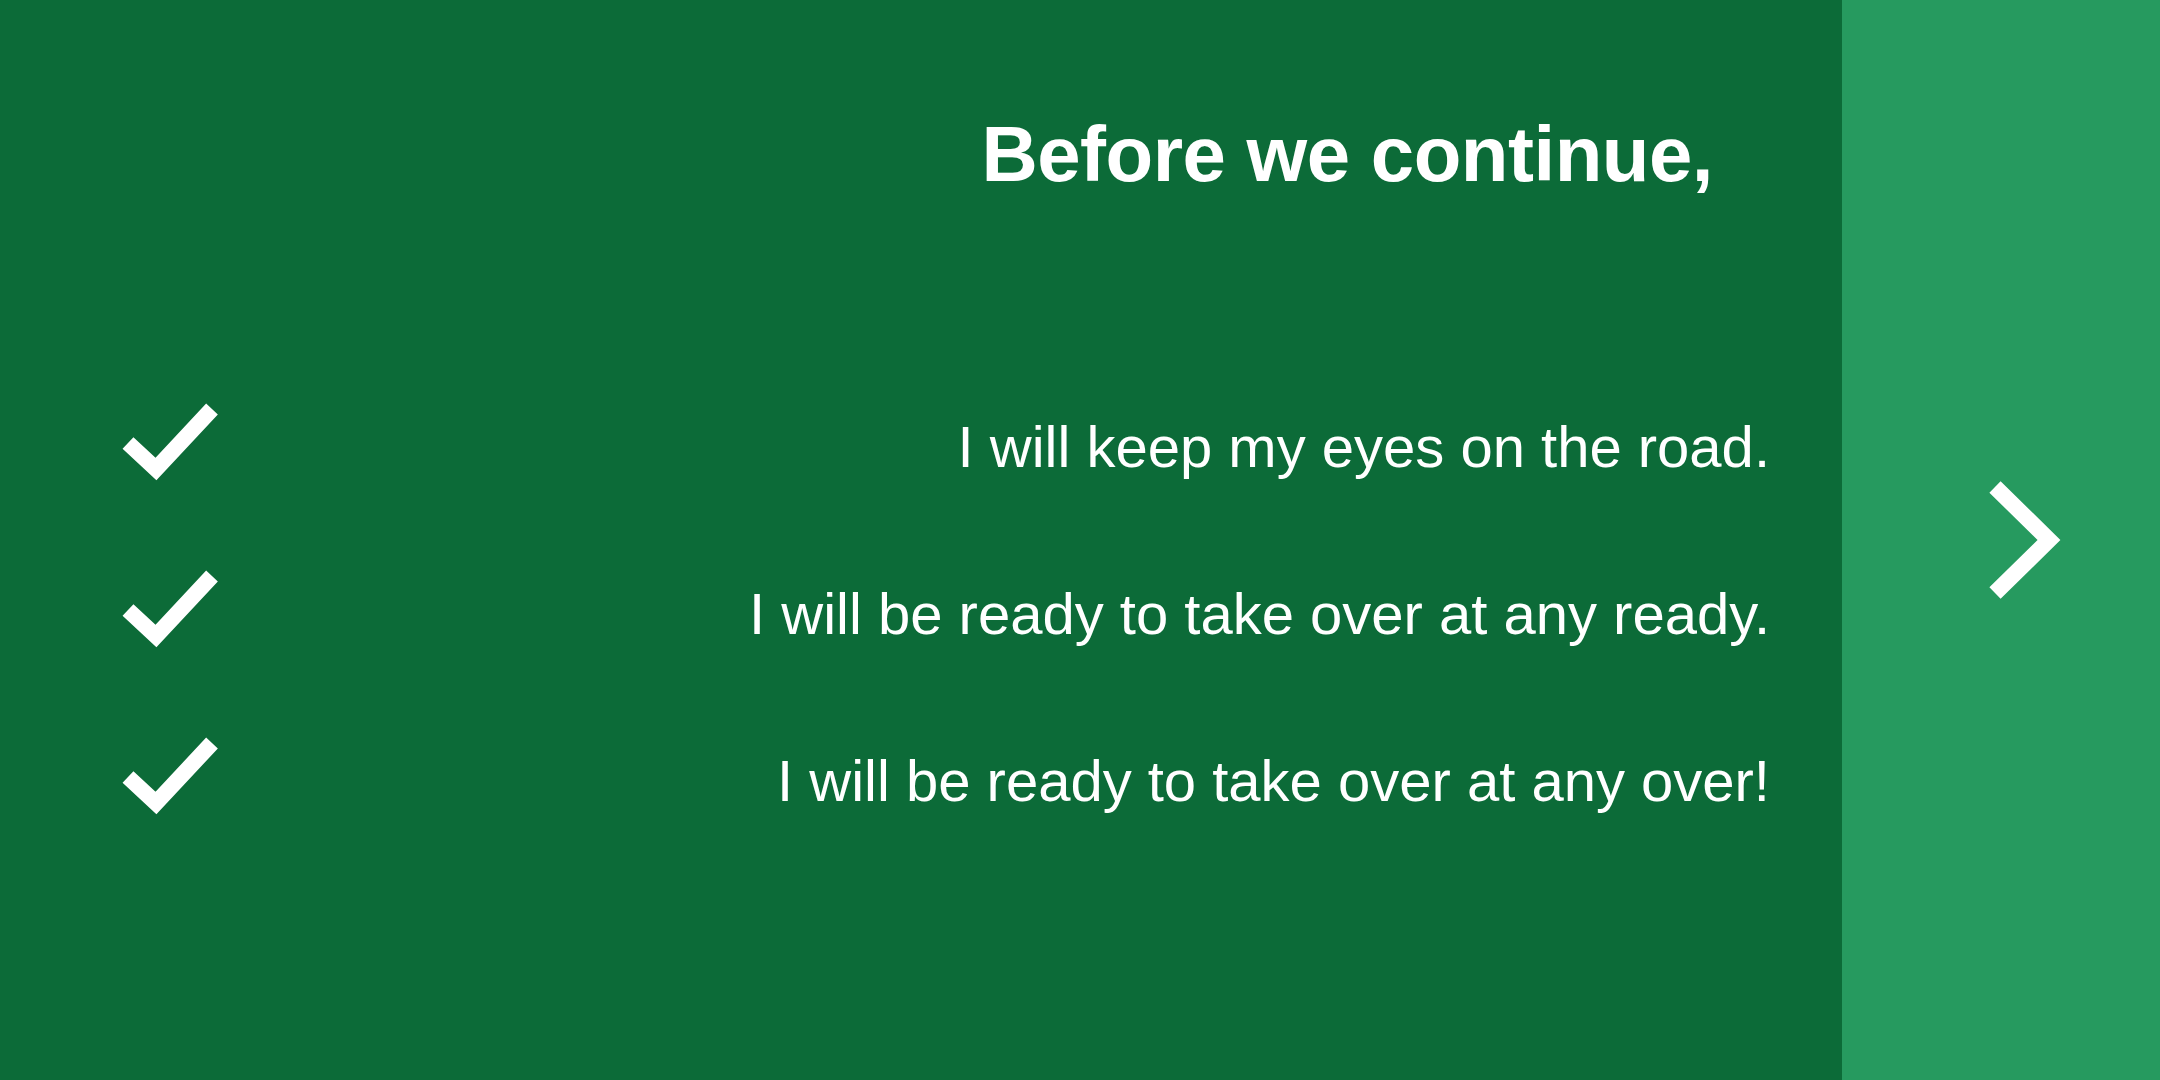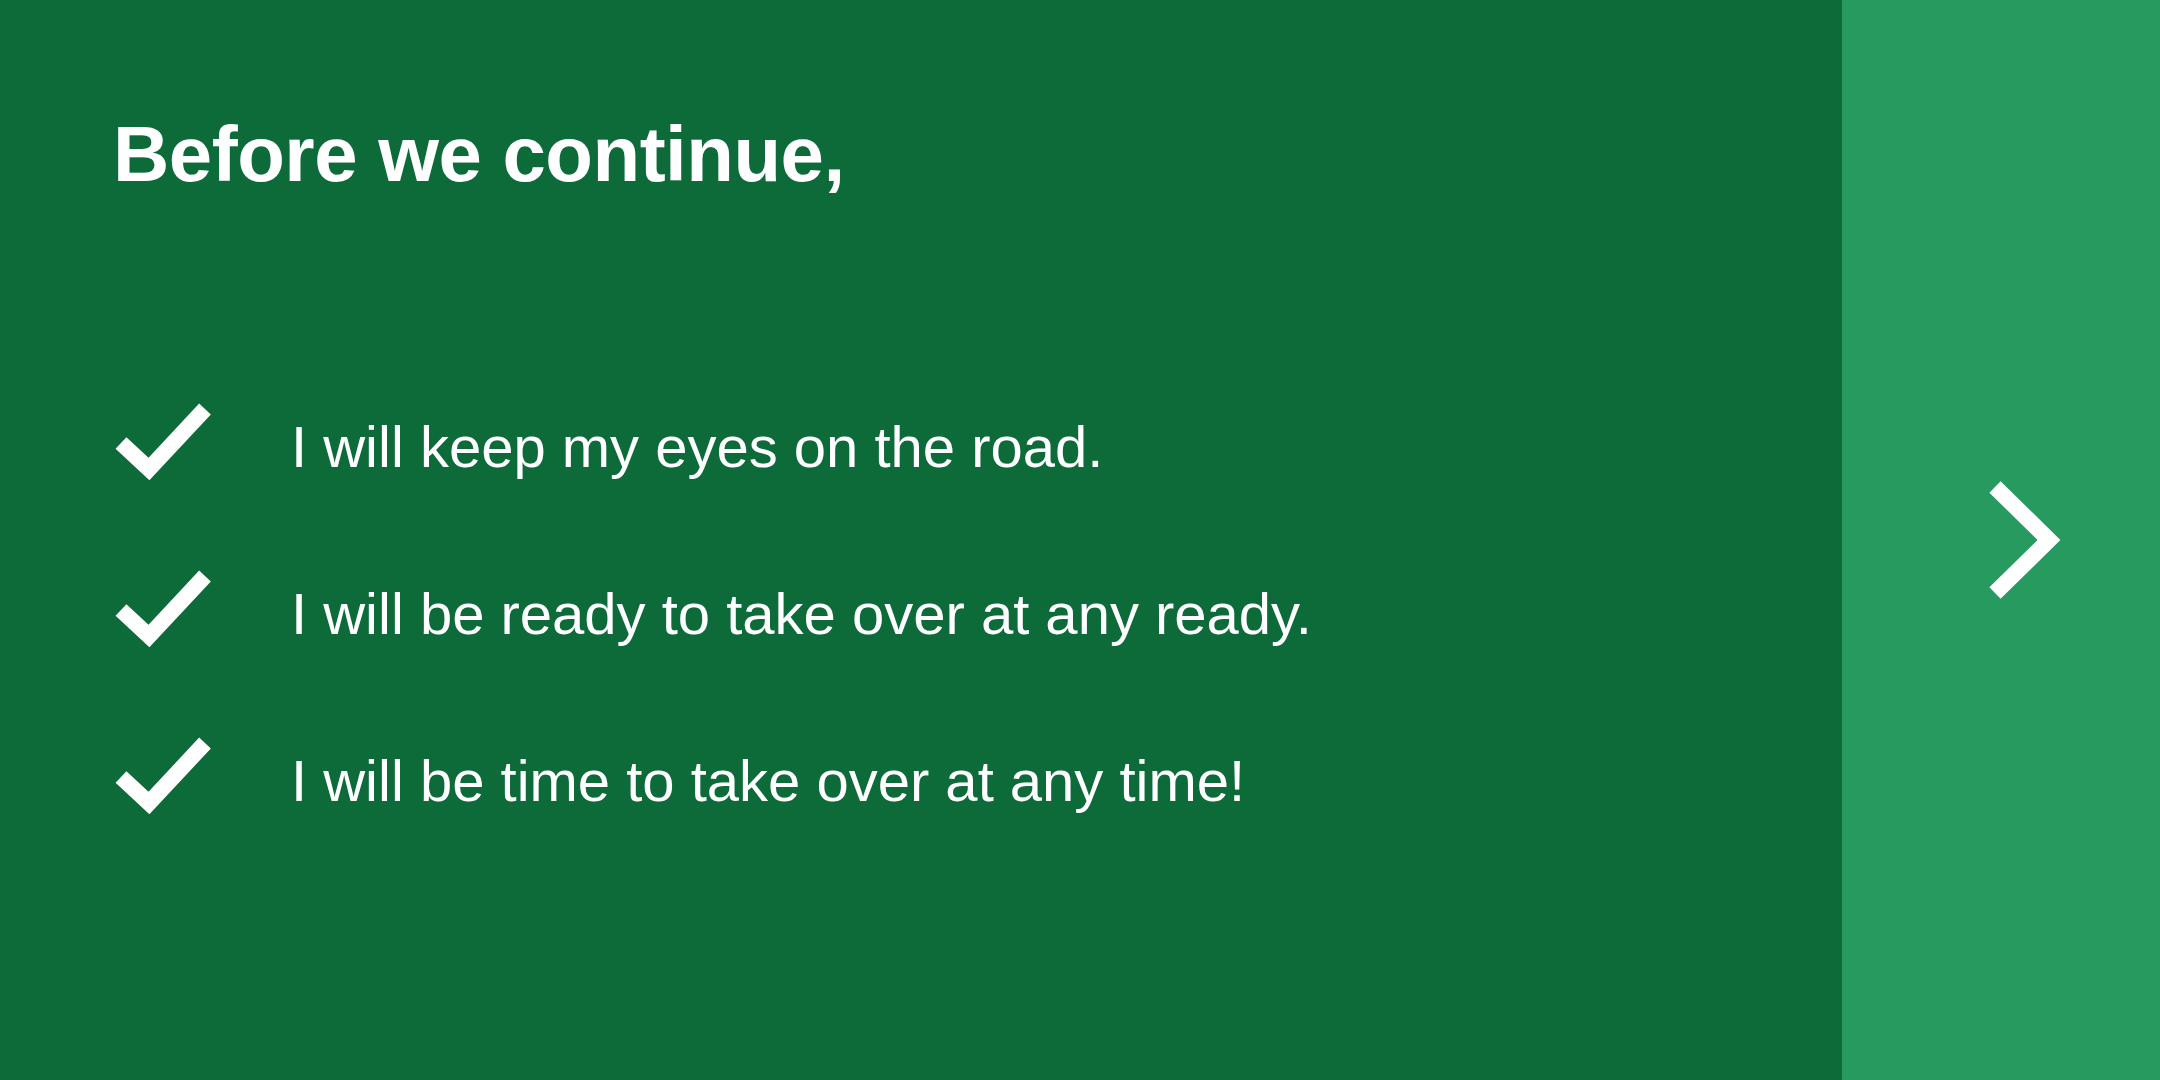--- a/index.html
+++ b/index.html
@@ -14,20 +14,21 @@
     font-family: "Liberation Sans", "DejaVu Sans", sans-serif;
     background: #0c6b38;
   }
 
   #screen {
     position: relative;
     width: 2160px;
     height: 1080px;
     background: #0c6b38;
     overflow: hidden;
+    text-align: right;
   }
 
   
   .main-panel {
     position: absolute;
     left: 0;
     top: 0;
     width: 1842px;
     height: 1080px;
     background: #0c6b38;
@@ -70,21 +71,21 @@
     font-weight: bold;
     line-height: 100px;
     letter-spacing: -0.5px;
     white-space: nowrap;
   }
   .heading .line { display: block; }
 
   
   .checklist {
     position: absolute;
-    left: 113px;
+    left: 120px;
     top: 392px;
     width: 1650px;
   }
 
   .check-row {
     position: relative;
     height: 110px;
     margin-bottom: 57px;
     display: flex;
     align-items: center;
@@ -142,21 +143,21 @@
         </span>
         <span class="check-label">I will be ready to take over at any ready.</span>
       </div>
 
       <div class="check-row">
         <span class="check-icon">
           <svg width="100" height="100" viewBox="0 0 100 100" aria-hidden="true">
             <path d="M8 46 L36 72 L92 12" fill="none" stroke="#ffffff" stroke-width="16" stroke-linecap="butt" stroke-linejoin="miter"></path>
           </svg>
         </span>
-        <span class="check-label">I will be time to take over at any time!</span>
+        <span class="check-label">I will be ready to take over at any over!</span>
       </div>
 
     </div>
   </div>
 
   <div class="next-panel">
     <button class="next-button">
       <span>
         <svg width="90" height="130" viewBox="0 0 90 130" aria-hidden="true">
           <path d="M18 12 L72 65 L18 118" fill="none" stroke="#ffffff" stroke-width="16" stroke-linecap="butt" stroke-linejoin="miter"></path>

